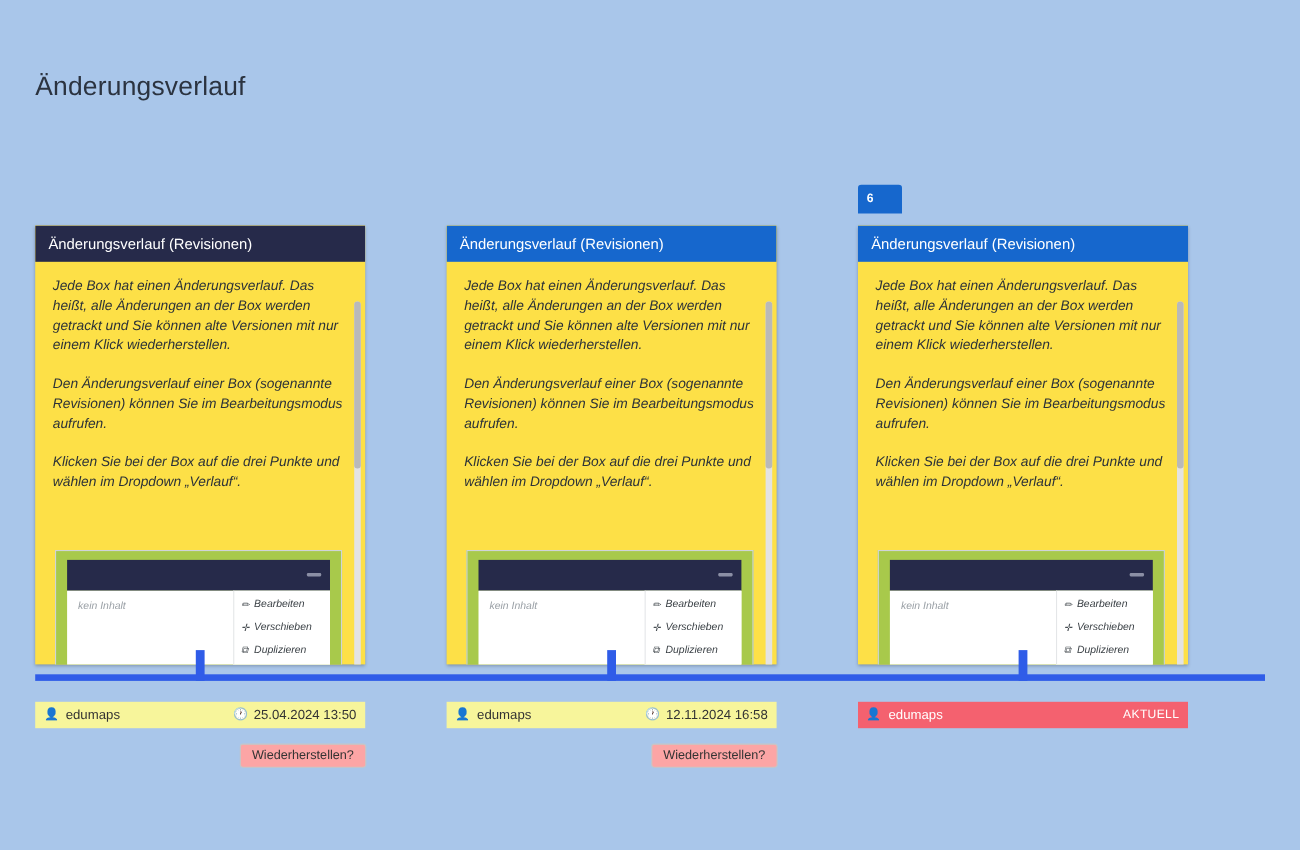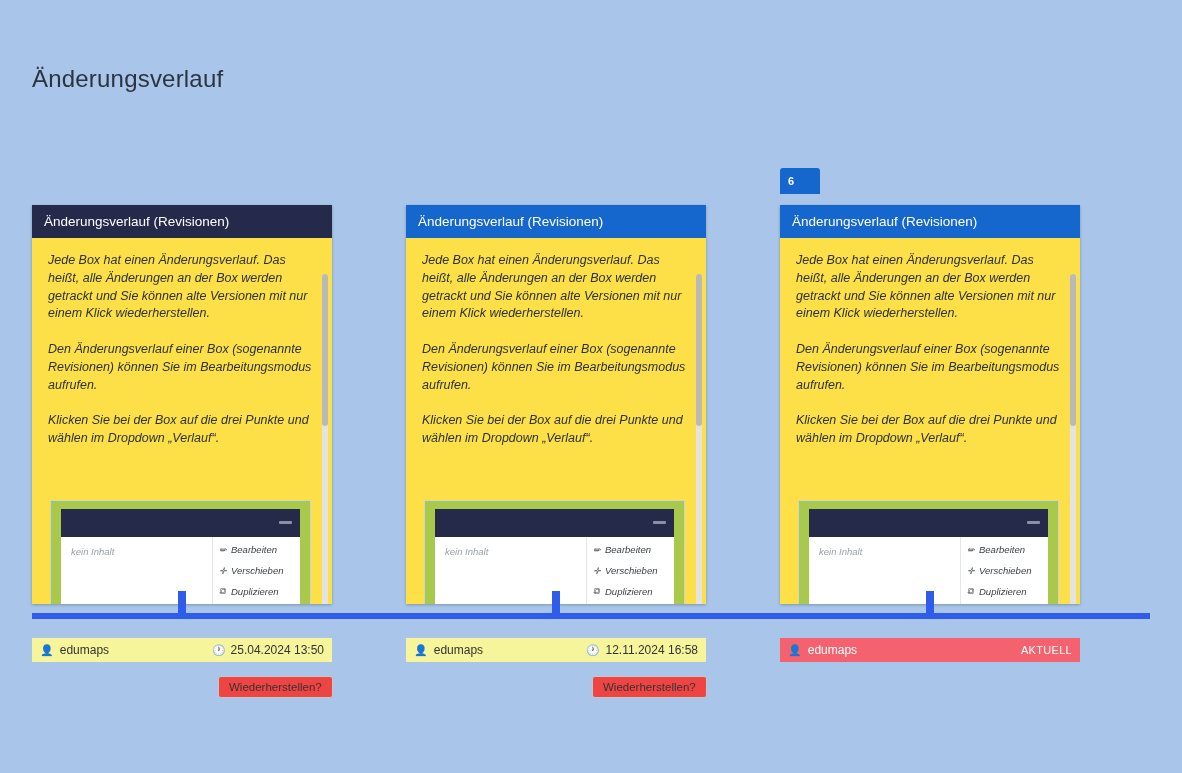--- a/index.html
+++ b/index.html
@@ -191,21 +191,21 @@
   .meta.red { background: #f4616f; color: #ffffff; }
   .meta .user { display: flex; align-items: center; gap: 6px; }
   .meta .spacer { flex: 1; }
   .meta .stamp { display: flex; align-items: center; gap: 5px; }
   .meta .current { font-size: 11px; letter-spacing: 0.3px; }
 
   .restore-btn {
     position: absolute;
     top: 676px;
     height: 22px;
-    background: #ef4444;
+    background: #fca5a5;
     border: 1px solid #c6c6c6;
     border-radius: 3px;
     font-size: 11.5px;
     color: #333;
     padding: 0 10px;
     display: flex;
     align-items: center;
   }
 
   .glyph { font-size: 11px; line-height: 1; }

